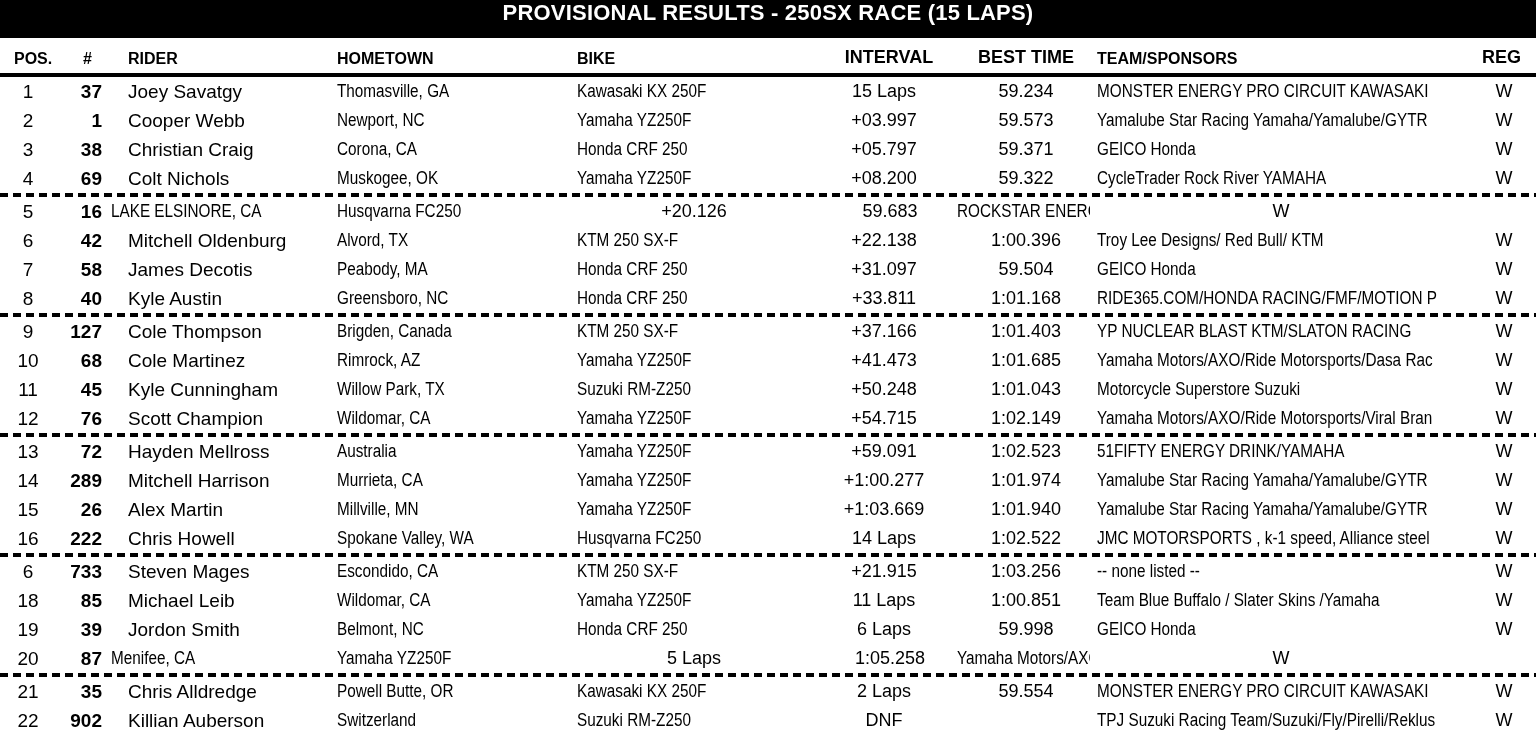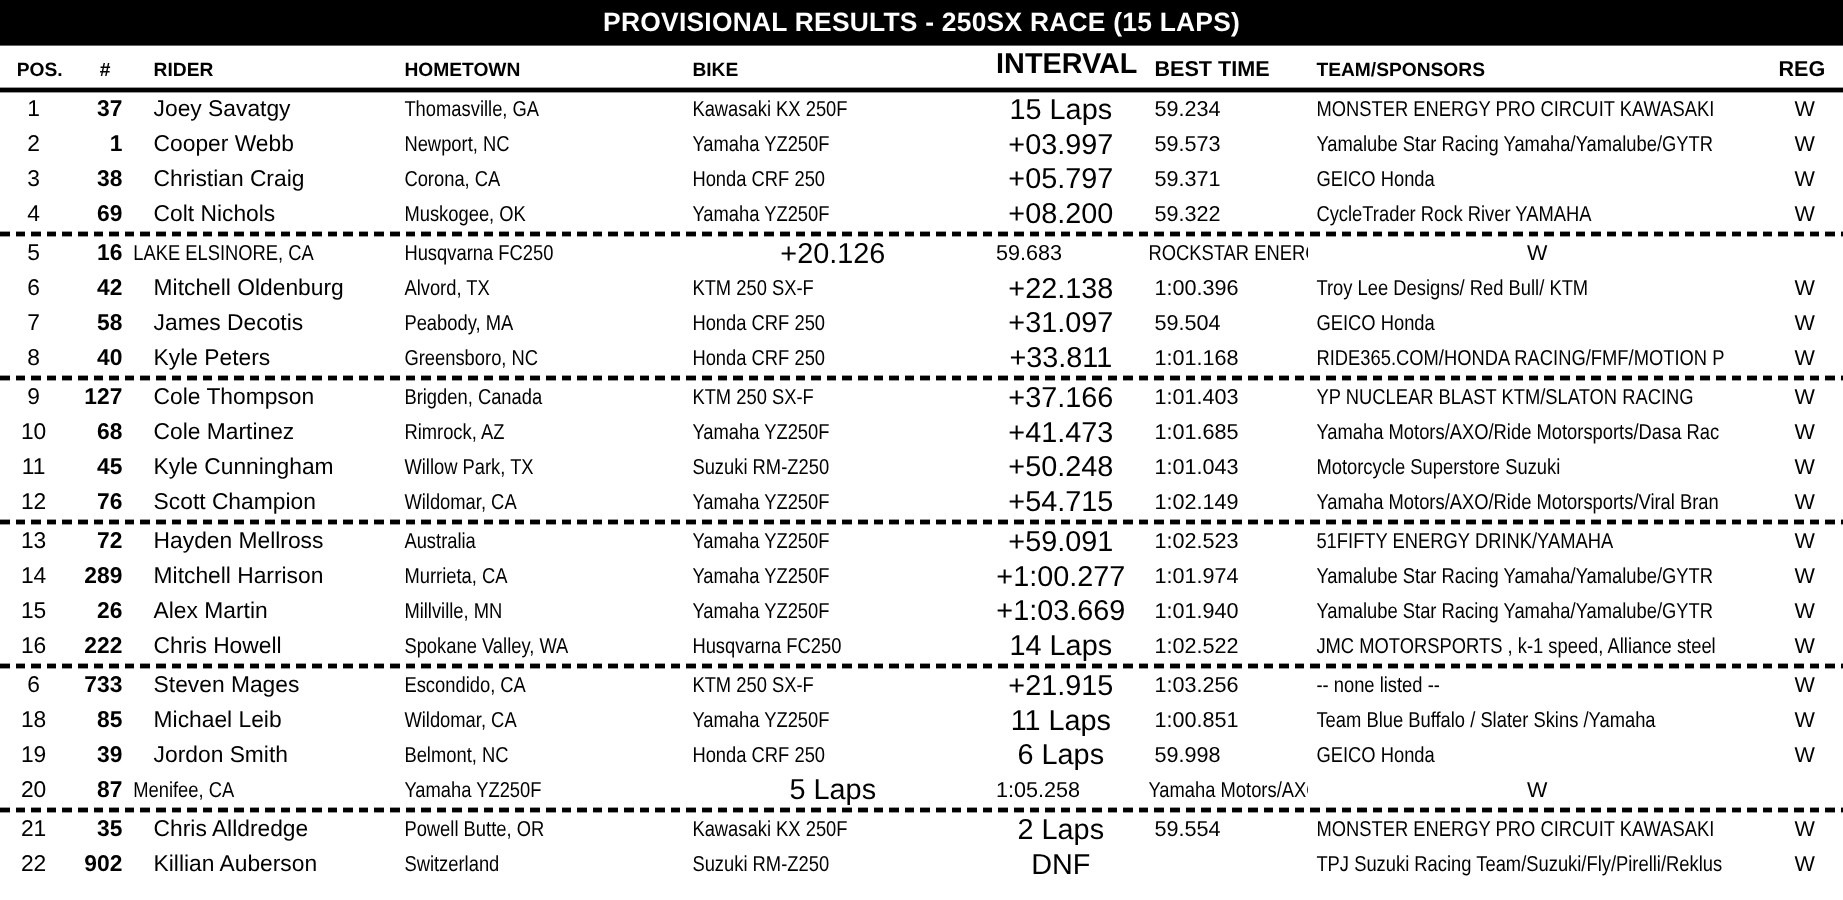--- a/index.html
+++ b/index.html
@@ -4,21 +4,21 @@
 <style>
   * { margin:0; padding:0; box-sizing:border-box; }
   html,body { background:#e8e8e8; }
   .page {
     position:relative; width:1536px; height:750px; background:#ffffff;
     font-family:"Liberation Sans","DejaVu Sans",sans-serif; color:#000;
     overflow:hidden; margin:0 auto;
   }
   .titlebar {
     height:38px; background:#000000;
-    display:flex; align-items:center; justify-content:center;
+    display:flex; align-items:flex-start; justify-content:center;
   }
   .titlebar .title {
     color:#ffffff; font-weight:bold; font-size:22px; letter-spacing:.2px;
     white-space:nowrap;
   }
   .grid-row {
     display:grid;
     grid-template-columns:56px 48px 226px 240px 248px 132px 140px 392px 54px;
     align-items:center;
   }
@@ -28,22 +28,22 @@
     font-weight:bold; font-size:16px;
   }
   .row { height:29px; font-size:19px; }
   .c-pos  { text-align:center; }
   .c-num  { text-align:right; padding-right:2px; font-weight:bold; }
   .c-rider{ padding-left:24px; white-space:nowrap; overflow:hidden; }
   .c-home, .c-bike, .c-team {
     padding-left:7px; white-space:nowrap; overflow:hidden; font-size:18px;
   }
   .cond { display:inline-block; transform:scaleX(0.85); transform-origin:0 50%; white-space:nowrap; }
-  .c-int  { text-align:center; font-size:24px; }
-  .c-best { font-size:18px; padding-left:12px; }
+  .c-int  { text-align:center; font-size:18px; }
+  .c-best { text-align:center; font-size:18px; padding-left:12px; }
   .c-reg  { text-align:center; font-size:18px; padding-right:10px; }
   
   .thead .c-pos  { text-align:left; padding-left:14px; }
   .thead .c-num  { padding-right:12px; }
   .thead .c-home, .thead .c-bike, .thead .c-team { font-size:16px; }
   .thead .c-int  { padding-left:10px; }
   .thead .c-reg  { padding-right:16px; }
   .group-sep {
     height:4px;
     background:repeating-linear-gradient(to right, #000 0 8px, transparent 8px 13px);
@@ -145,21 +145,21 @@
         <div class="c-home"><span class="cond">Peabody, MA</span></div>
         <div class="c-bike"><span class="cond">Honda CRF 250</span></div>
         <div class="c-int">+31.097</div>
         <div class="c-best">59.504</div>
         <div class="c-team"><span class="cond">GEICO Honda</span></div>
         <div class="c-reg">W</div>
       </div>
       <div class="grid-row row">
         <div class="c-pos">8</div>
         <div class="c-num">40</div>
-        <div class="c-rider">Kyle Peters</div>
+        <div class="c-rider">Kyle Austin</div>
         <div class="c-home"><span class="cond">Greensboro, NC</span></div>
         <div class="c-bike"><span class="cond">Honda CRF 250</span></div>
         <div class="c-int">+33.811</div>
         <div class="c-best">1:01.168</div>
         <div class="c-team"><span class="cond">RIDE365.COM/HONDA RACING/FMF/MOTION P</span></div>
         <div class="c-reg">W</div>
       </div>
       <div class="group-sep"></div>
       <div class="grid-row row">
         <div class="c-pos">9</div>

